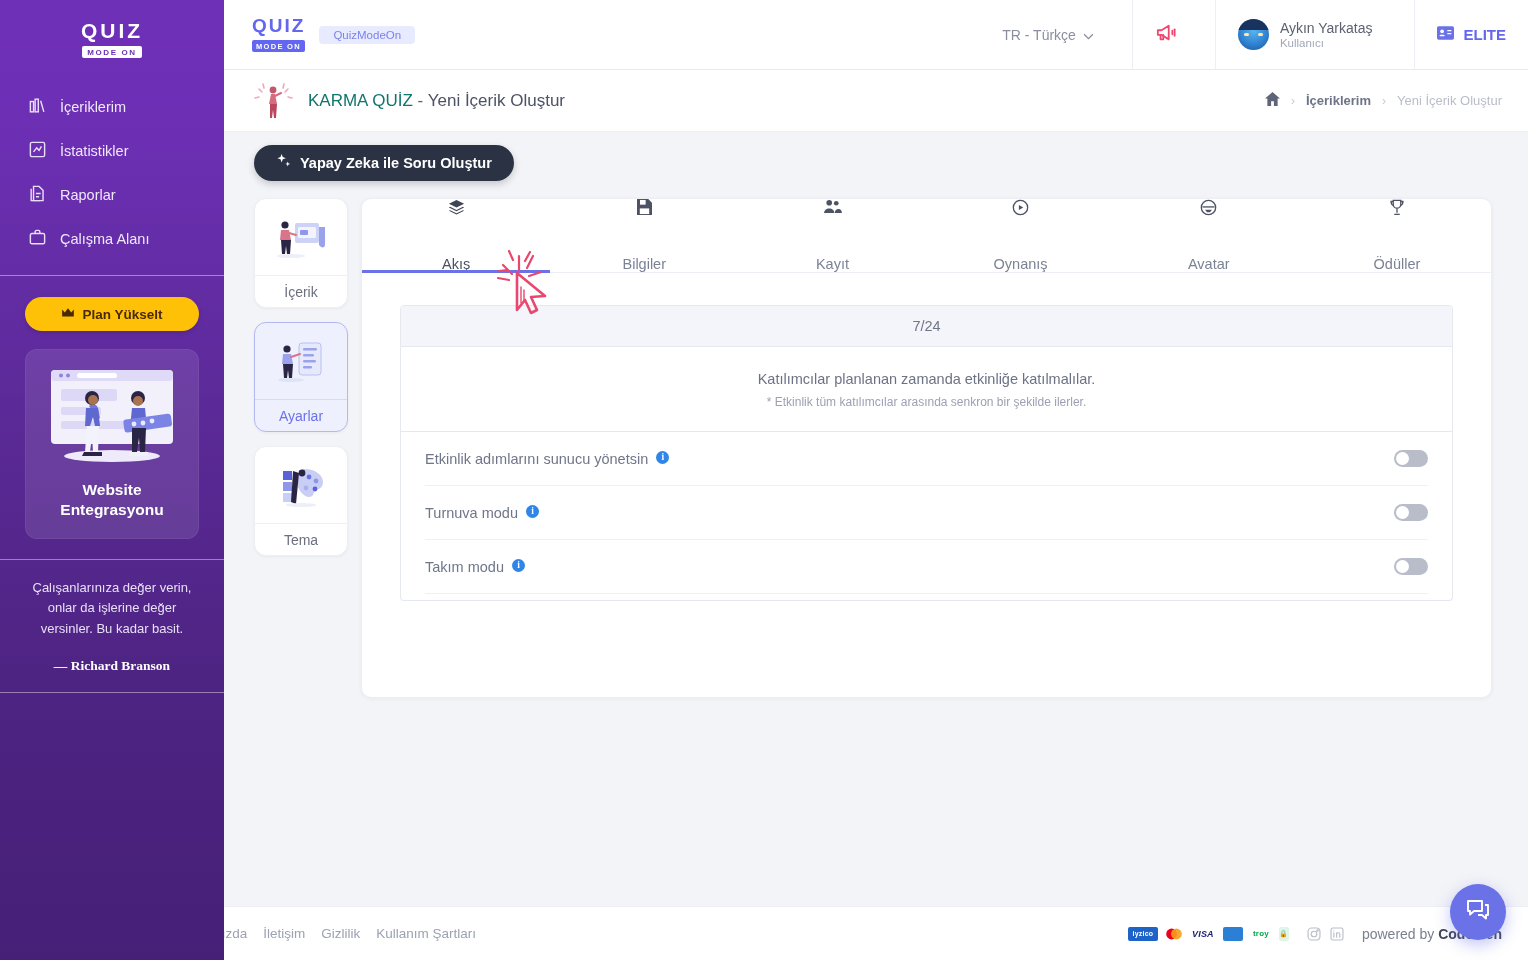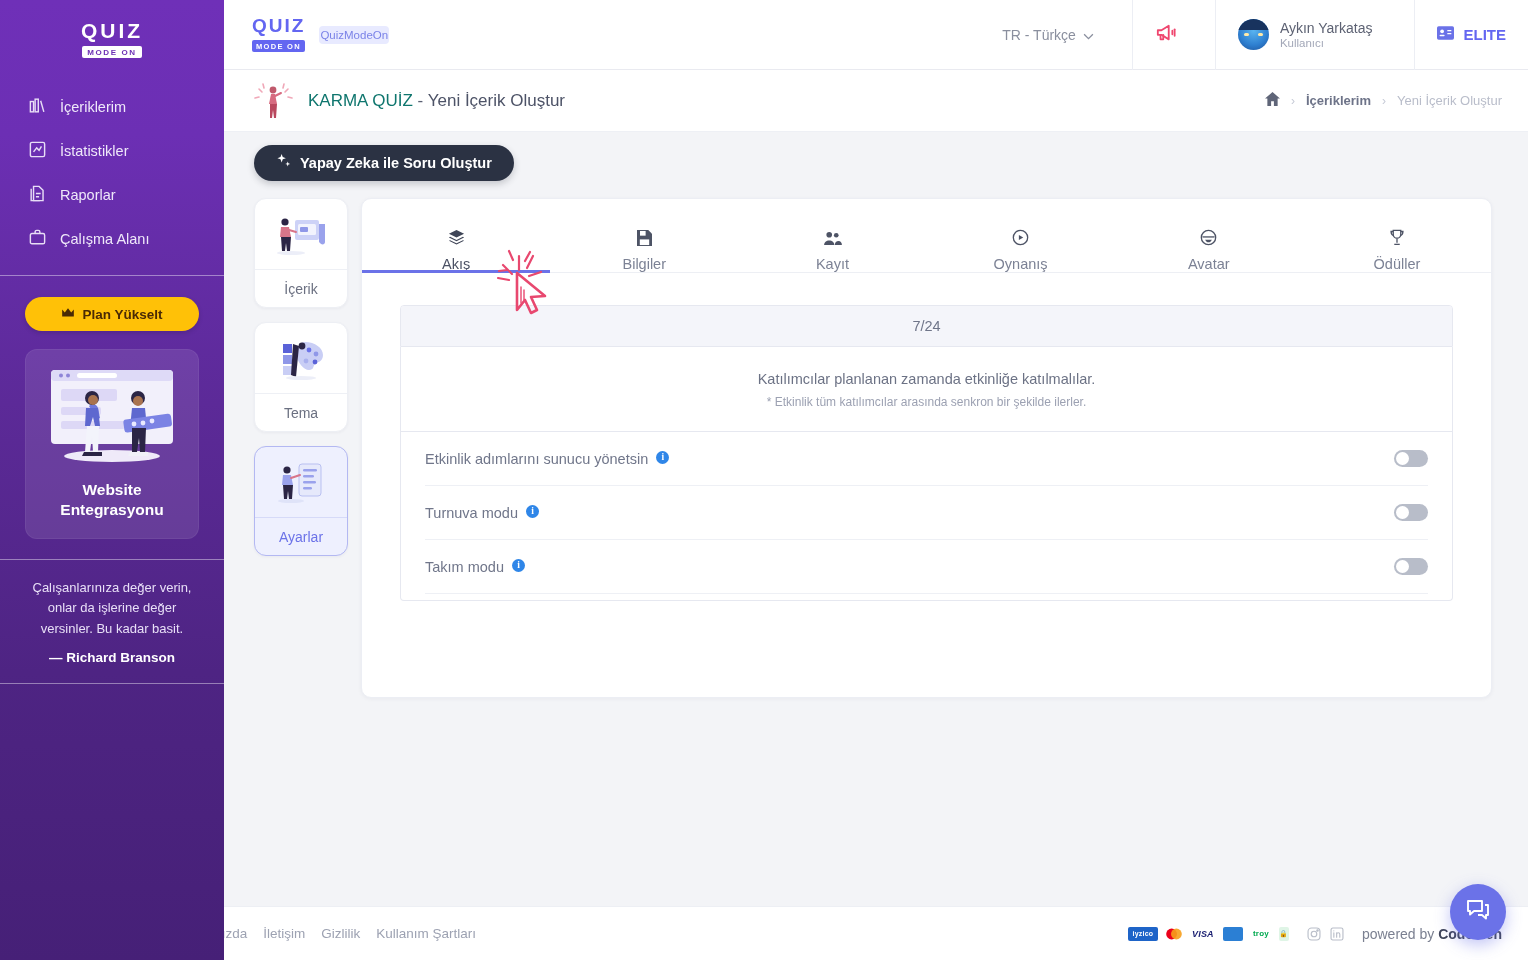--- a/index.html
+++ b/index.html
@@ -44,39 +44,39 @@
     margin-top: 18px; width: 174px; border-radius: 12px;
     background: rgba(255,255,255,.10); padding: 14px 10px 18px; text-align: center;
     border: 1px solid rgba(255,255,255,.06);
   }
   .promo-art { width: 150px; height: 104px; margin: 0 auto 12px; position: relative; }
   .promo-title { font-size: 15.5px; font-weight: 700; line-height: 1.3; color: #fff; }
   .sb-div2 { width: 100%; height: 1px; background: rgba(255,255,255,.42); margin-top: 20px; }
   .sb-quote {
     padding: 18px 20px 0; text-align: center; font-size: 13px; line-height: 1.55; color: #e8dff7;
   }
-  .sb-author { margin-top: 11px; font-size: 13.5px; font-weight: 700; color: #fff; }
+  .sb-author { margin-top: 19px; font-size: 13.5px; font-weight: 700; color: #fff; font-family: Liberation Serif, serif; }
   .sb-div3 { width: 100%; height: 1px; background: rgba(255,255,255,.42); margin-top: 18px; }
 
   
   .main { flex: 1; height: 960px; display: flex; flex-direction: column; background: #f3f4f7; min-width: 0; }
 
   
   .topbar {
     height: 70px; background: #fff; display: flex; align-items: center;
     border-bottom: 1px solid #e9eaf0; flex: 0 0 70px;
   }
   .tb-logo { display: flex; align-items: center; gap: 14px; padding-left: 28px; }
   .tb-logo .q { font-size: 19px; font-weight: 700; letter-spacing: 2px; color: #6366f1; line-height: 1; }
   .tb-logo .m {
     margin-top: 3px; background: #6366f1; color: #fff; font-size: 7.5px; font-weight: 700;
     letter-spacing: 1.3px; padding: 2px 4px 1px; border-radius: 2px; display: inline-block;
   }
   .tb-chip {
-    background: #e8eaff; color: #7b83e8; font-size: 11.5px; padding: 3px 1px; border-radius: 4px;
+    background: #e8eaff; color: #7b83e8; font-size: 11.5px; padding: 3px 14px; border-radius: 4px;
   }
   .tb-right { margin-left: auto; display: flex; align-items: center; height: 86px; gap: 16px; }
   .tb-cell { height: 70px; display: flex; align-items: center; padding: 0 22px; border-left: 1px solid #eceef4; }
   .tb-cell.noborder { border-left: none; }
   .tb-lang { color: #8a8f9e; font-size: 14px; display: flex; align-items: center; gap: 7px; cursor: pointer; }
   .tb-elite { color: #6366f1; font-size: 15px; font-weight: 700; display: flex; align-items: center; gap: 9px; cursor: pointer; }
   .tb-user { display: flex; align-items: center; gap: 11px; padding: 0 26px 0 22px; cursor: pointer; }
   .avatar {
     width: 31px; height: 31px; border-radius: 50%;
     background: radial-gradient(circle at 50% 38%, #59b4f0 0%, #2e7fd0 58%, #1c4f96 100%);
@@ -121,38 +121,38 @@
 
   
   .vtabs { width: 94px; flex: 0 0 94px; display: flex; flex-direction: column; gap: 14px; padding-top: 4px; }
   .vtab {
     background: #fff; border-radius: 12px; border: 1px solid #edeff4;
     height: 110px; display: flex; flex-direction: column; cursor: pointer;
     box-shadow: 0 1px 3px rgba(40,45,70,.05);
   }
   .vtab .art { flex: 1; display: flex; align-items: center; justify-content: center; }
   .vtab .lbl {
-    height: 38px; display: flex; align-items: center; justify-content: center;
+    height: 32px; display: flex; align-items: center; justify-content: center;
     font-size: 14px; color: #6b7081; border-top: 1px solid #eef0f5;
   }
   .vtab.active { background: #eef0fe; border: 1.5px solid #b3b8f2; }
   .vtab.active .lbl { color: #6b72e8; border-top-color: #d6daf8; }
 
   
   .card {
     flex: 1; background: #fff; border-radius: 10px; border: 1px solid #eceef4;
     margin-top: 4px; margin-bottom: 0; height: 500px;
     box-shadow: 0 1px 4px rgba(40,45,70,.05);
     display: flex; flex-direction: column; min-width: 0;
   }
 
   
   .htabs { display: flex; height: 74px; border-bottom: 1px solid #edeff4; position: relative; }
   .htab {
-    flex: 1; display: flex; flex-direction: column; align-items: center; justify-content: flex-end;
+    flex: 1; display: flex; flex-direction: column; align-items: center; justify-content: space-between;
     gap: 7px; cursor: pointer; color: #7c8295; font-size: 14.5px; position: relative;
   }
   .htab .ico { color: #5c6275; display: block; }
   .htab.active { color: #4b5164; }
   .htab.active::after {
     content: ""; position: absolute; left: 0; right: 0; bottom: -1px; height: 3px; background: #6b72e8;
   }
 
   
   .panel { padding: 32px 38px 0; flex: 1; }
@@ -443,57 +443,57 @@
               <rect x="31" y="17" width="8" height="5" rx="1" fill="#8f97e8"></rect>
               <path d="M50 14h6v18c0 2-2 3-4 2l-2-2z" fill="#9aa2ec"></path>
               <circle cx="16" cy="12" r="3.6" fill="#2b2545"></circle>
               <path d="M12 17h8l2 10h-11z" fill="#d8758a"></path>
               <path d="M20 20l7 2" stroke="#d8758a" stroke-width="2" stroke-linecap="round"></path>
               <path d="M12 27h10l-1 14h-3l-1-8-1 8h-3z" fill="#2b2545"></path>
               <ellipse cx="22" cy="43" rx="14" ry="2" fill="#eceef8"></ellipse>
             </svg>
           </div>
           <div class="lbl">İçerik</div>
+        </div>
+
+        <div class="vtab active">
+          <div class="art">
+            <svg viewBox="0 0 64 48" width="64" height="48">
+              <rect x="30" y="6" width="22" height="32" rx="3" fill="#e6e9fb" stroke="#b9c0f1"></rect>
+              <rect x="34" y="11" width="14" height="2.5" rx="1.2" fill="#9aa2ec"></rect>
+              <rect x="34" y="17" width="11" height="2.5" rx="1.2" fill="#9aa2ec"></rect>
+              <rect x="34" y="23" width="13" height="2.5" rx="1.2" fill="#9aa2ec"></rect>
+              <rect x="34" y="29" width="9" height="2.5" rx="1.2" fill="#9aa2ec"></rect>
+              <circle cx="18" cy="12" r="3.6" fill="#2b2545"></circle>
+              <path d="M14 17h8l2 10h-11z" fill="#9aa2ec"></path>
+              <path d="M22 20l9-3" stroke="#d8758a" stroke-width="2" stroke-linecap="round"></path>
+              <path d="M14 27h10l-1 14h-3l-1-8-1 8h-3z" fill="#2b2545"></path>
+              <ellipse cx="22" cy="43" rx="13" ry="2" fill="#dfe3f8"></ellipse>
+            </svg>
+          </div>
+          <div class="lbl">Ayarlar</div>
         </div>
 
         <div class="vtab">
           <div class="art">
             <svg viewBox="0 0 64 48" width="64" height="48">
               <path d="M36 8c10 0 18 6 18 13s-6 7-8 9-1 6-6 6-12-8-12-14 2-14 8-14z" fill="#c9cef5"></path>
               <circle cx="40" cy="16" r="2.4" fill="#6b72e8"></circle>
                 <circle cx="47" cy="20" r="2.4" fill="#8f97e8"></circle>
               <circle cx="46" cy="28" r="2.4" fill="#5a62d8"></circle>
                 <circle cx="37" cy="27" r="2.4" fill="#aab1ee"></circle>
               <rect x="14" y="10" width="9" height="9" fill="#5a62d8"></rect>
               <rect x="14" y="21" width="9" height="9" fill="#8f97e8"></rect>
               <rect x="14" y="32" width="9" height="9" fill="#c9cef5"></rect>
               <path d="M24 10l6 2-3 31-5-2z" fill="#2b2545"></path>
               <circle cx="33" cy="12" r="3.4" fill="#2b2545"></circle>
               <ellipse cx="32" cy="44" rx="15" ry="2" fill="#eceef8"></ellipse>
             </svg>
           </div>
           <div class="lbl">Tema</div>
-        </div>
-
-        <div class="vtab active">
-          <div class="art">
-            <svg viewBox="0 0 64 48" width="64" height="48">
-              <rect x="30" y="6" width="22" height="32" rx="3" fill="#e6e9fb" stroke="#b9c0f1"></rect>
-              <rect x="34" y="11" width="14" height="2.5" rx="1.2" fill="#9aa2ec"></rect>
-              <rect x="34" y="17" width="11" height="2.5" rx="1.2" fill="#9aa2ec"></rect>
-              <rect x="34" y="23" width="13" height="2.5" rx="1.2" fill="#9aa2ec"></rect>
-              <rect x="34" y="29" width="9" height="2.5" rx="1.2" fill="#9aa2ec"></rect>
-              <circle cx="18" cy="12" r="3.6" fill="#2b2545"></circle>
-              <path d="M14 17h8l2 10h-11z" fill="#9aa2ec"></path>
-              <path d="M22 20l9-3" stroke="#d8758a" stroke-width="2" stroke-linecap="round"></path>
-              <path d="M14 27h10l-1 14h-3l-1-8-1 8h-3z" fill="#2b2545"></path>
-              <ellipse cx="22" cy="43" rx="13" ry="2" fill="#dfe3f8"></ellipse>
-            </svg>
-          </div>
-          <div class="lbl">Ayarlar</div>
         </div>
       </div>
 
       <div class="card">
 
         <div class="htabs">
           <div class="htab active">
             <span class="ico">
               <svg width="17" height="17" viewBox="0 0 18 18" fill="#3f4557">
                   <path d="M9 1l8 4-8 4-8-4z"></path>

